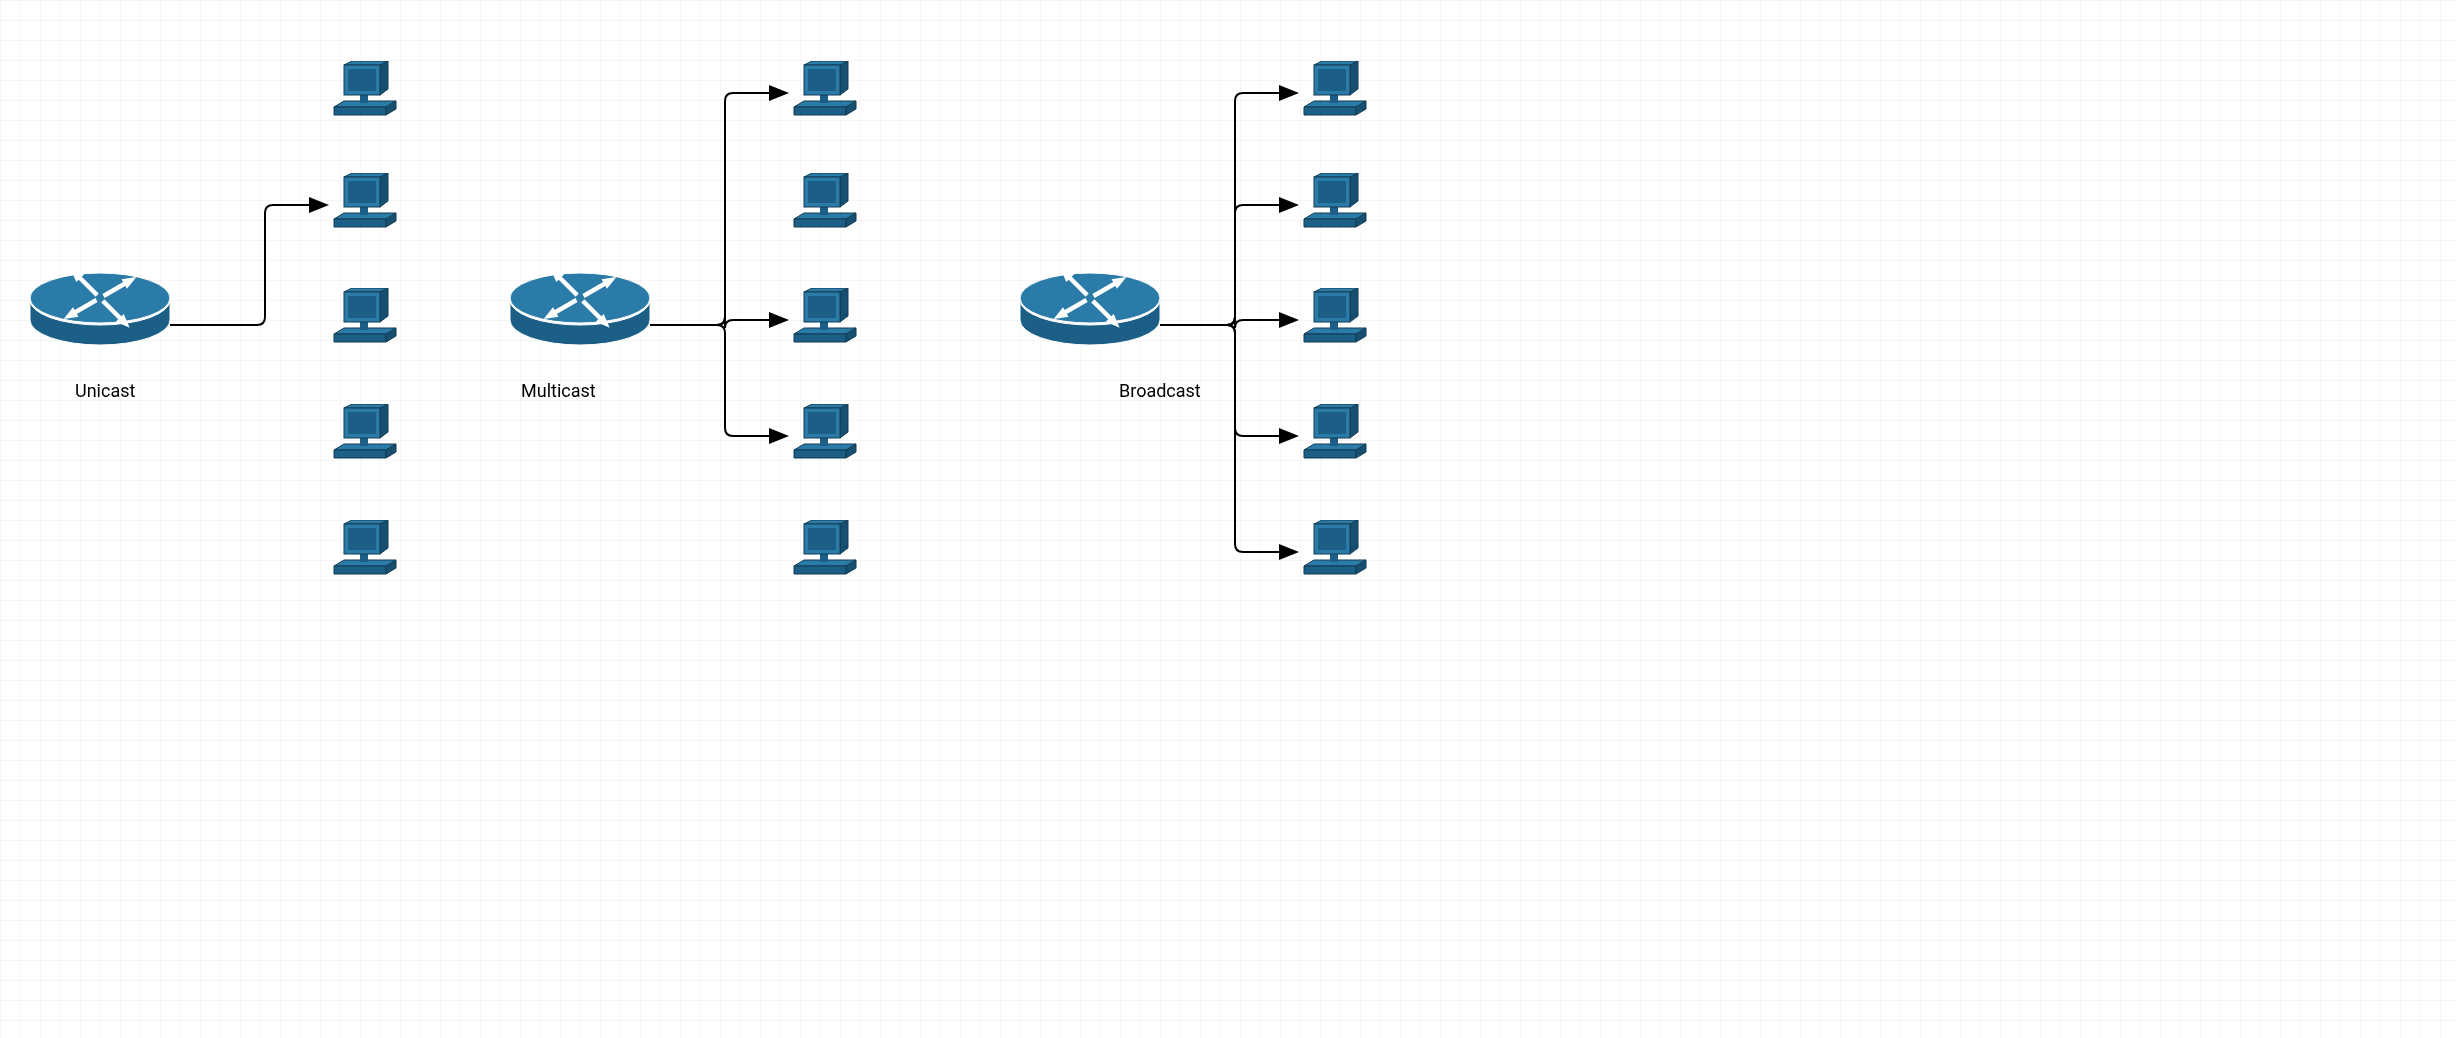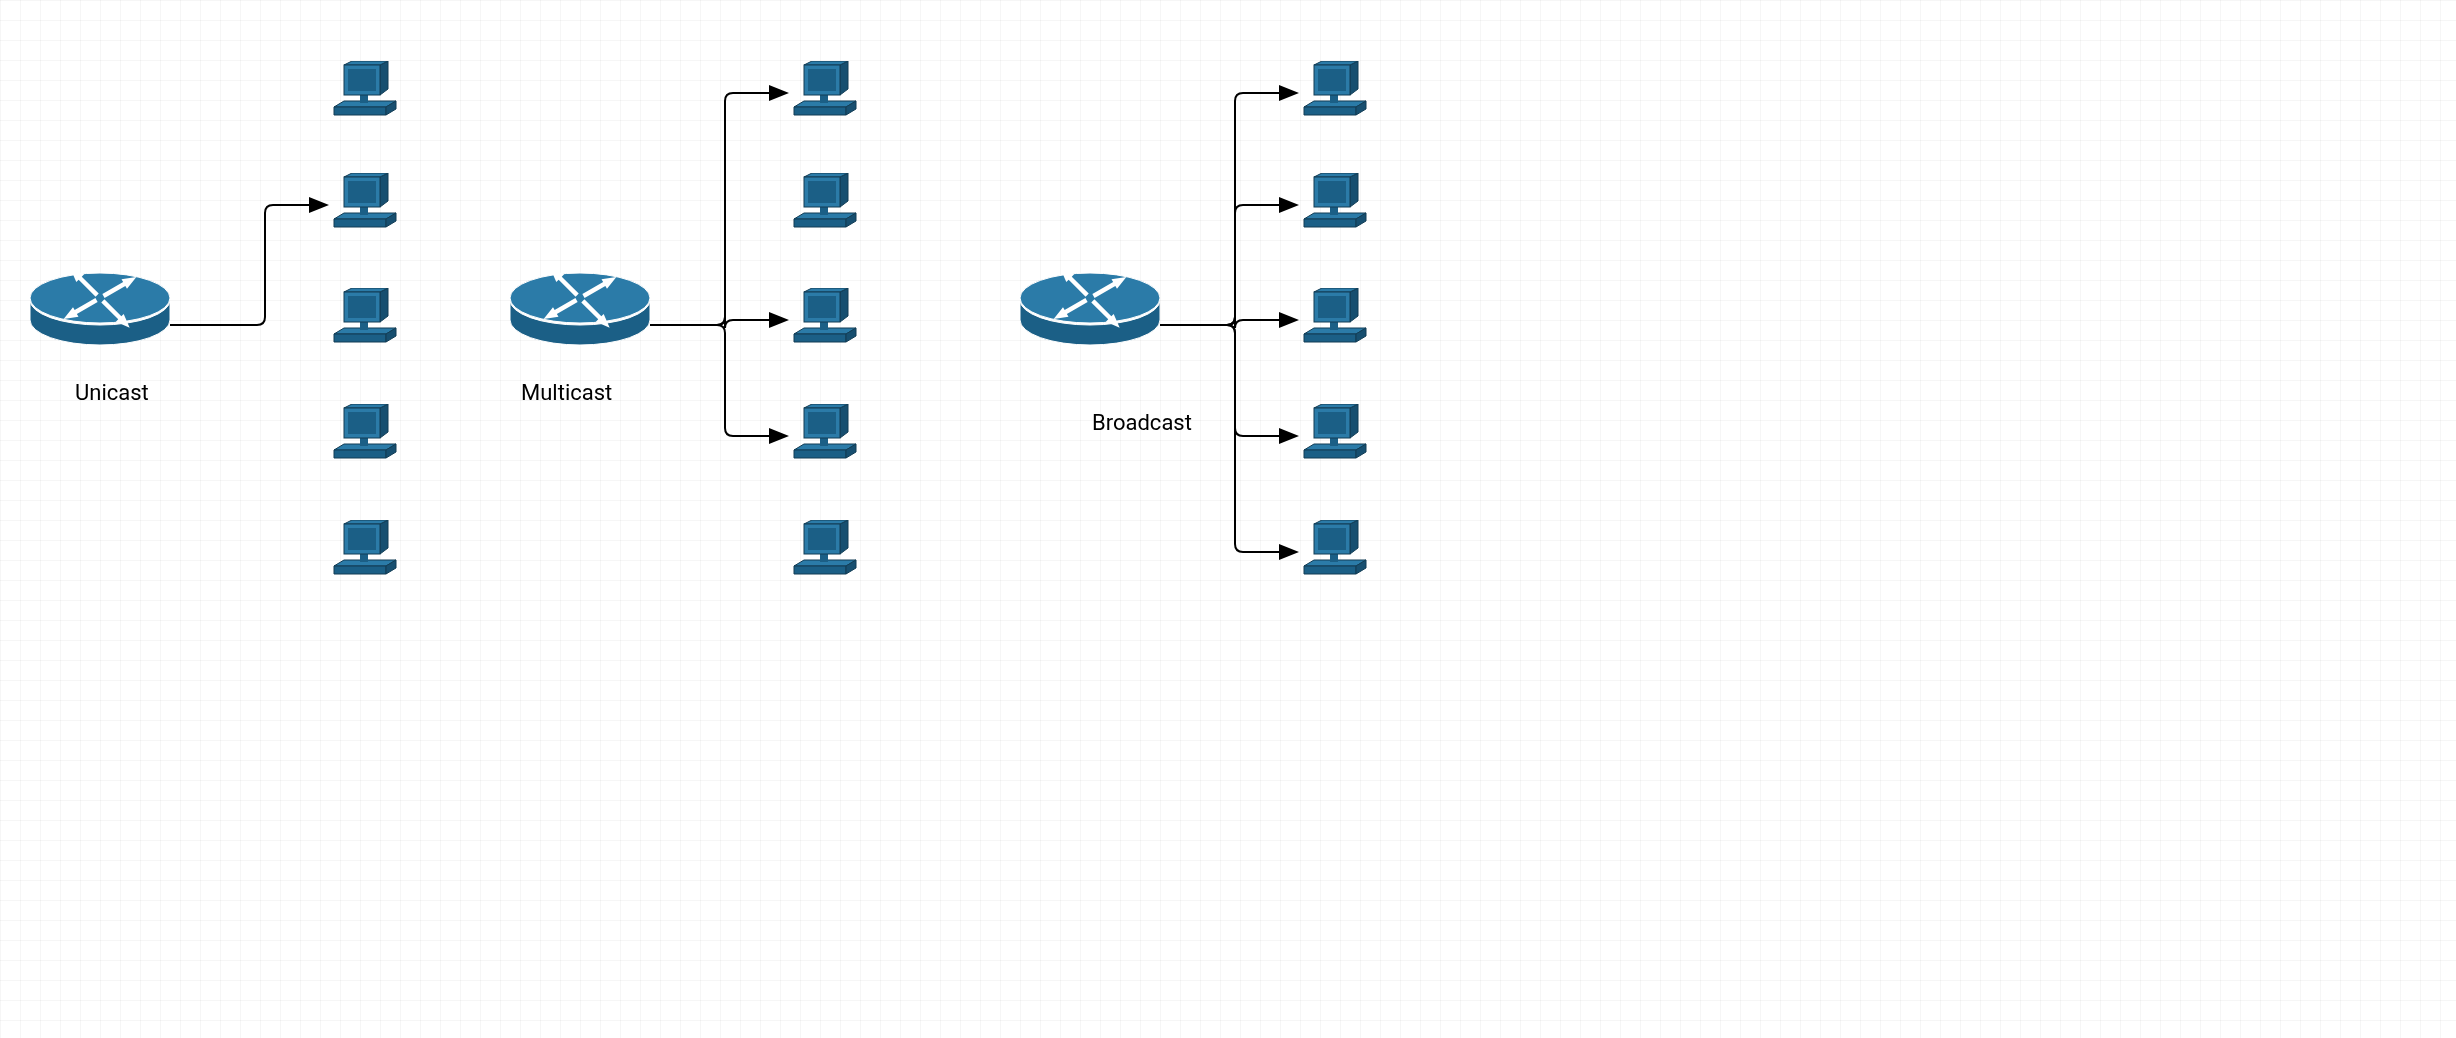--- a/index.html
+++ b/index.html
@@ -15,21 +15,21 @@
     width: 2456px;
     height: 1038px;
     background-image:
       linear-gradient(to right, rgba(0,0,0,0.035) 1px, transparent 1px),
       linear-gradient(to bottom, rgba(0,0,0,0.035) 1px, transparent 1px);
     background-size: 20px 20px;
     background-position: 0 0;
   }
   .label {
     position: absolute;
-    font-size: 22px;
+    font-size: 18px;
     color: #000;
     white-space: nowrap;
     text-align: left;
   }
   svg.overlay {
     position: absolute;
     left: 0; top: 0;
     width: 2456px;
     height: 1038px;
     pointer-events: none;
@@ -184,21 +184,21 @@
     <div class="node" style="left: 1020px; top: 270px;"><svg width="140" height="80" viewBox="0 0 140 80">
         <path d="M 0 30 A 70 25 0 0 0 140 30 L 140 50 A 70 25 0 0 1 0 50 Z" fill="#1b5f86" stroke="#ffffff" stroke-width="1"></path>
         <ellipse cx="70" cy="28" rx="70" ry="25" fill="#2b7ba8" stroke="#ffffff" stroke-width="1"></ellipse>
         <g transform="translate(70,28)">
           <path d="M -6 -4 L 18 -4 L 18 -10 L 32 0 L 18 10 L 18 4 L -6 4 Z" fill="#ffffff" transform="rotate(-30) scale(1,0.55) translate(10,0)"></path>
           <path d="M -6 -4 L 18 -4 L 18 -10 L 32 0 L 18 10 L 18 4 L -6 4 Z" fill="#ffffff" transform="rotate(150) scale(1,0.55) translate(10,0)"></path>
           <path d="M -6 -4 L 18 -4 L 18 -10 L 32 0 L 18 10 L 18 4 L -6 4 Z" fill="#ffffff" transform="rotate(45) scale(1,0.55) translate(10,0)"></path>
           <path d="M -6 -4 L 18 -4 L 18 -10 L 32 0 L 18 10 L 18 4 L -6 4 Z" fill="#ffffff" transform="rotate(-135) scale(1,0.55) translate(10,0)"></path>
         </g>
       </svg></div>
-    <div class="label" style="left: 1092px; top: 380px; margin-top: 30px;">Broadcast</div>
+    <div class="label" style="left: 1119px; top: 380px;">Broadcast</div>
     <div class="node" style="left: 1300px; top: 61px;"><svg width="70" height="64" viewBox="0 0 70 64">
         <path d="M 4 46 L 56 46 L 66 40 L 14 40 Z" fill="#2b7ba8" stroke="#123d55" stroke-width="1"></path>
         <path d="M 4 46 L 56 46 L 56 54 L 4 54 Z" fill="#1b5f86" stroke="#123d55" stroke-width="1"></path>
         <path d="M 56 46 L 66 40 L 66 48 L 56 54 Z" fill="#174f70" stroke="#123d55" stroke-width="1"></path>
         <rect x="30" y="34" width="8" height="8" fill="#1b5f86"></rect>
         <path d="M 50 4 L 58 0 L 58 28 L 50 34 Z" fill="#174f70" stroke="#123d55" stroke-width="1"></path>
         <path d="M 14 4 L 22 0 L 58 0 L 50 4 Z" fill="#2b7ba8" stroke="#123d55" stroke-width="1"></path>
         <rect x="14" y="4" width="36" height="30" fill="#2b7ba8" stroke="#123d55" stroke-width="1"></rect>
         <rect x="18" y="8" width="28" height="22" fill="#1b5f86"></rect>
       </svg></div>

